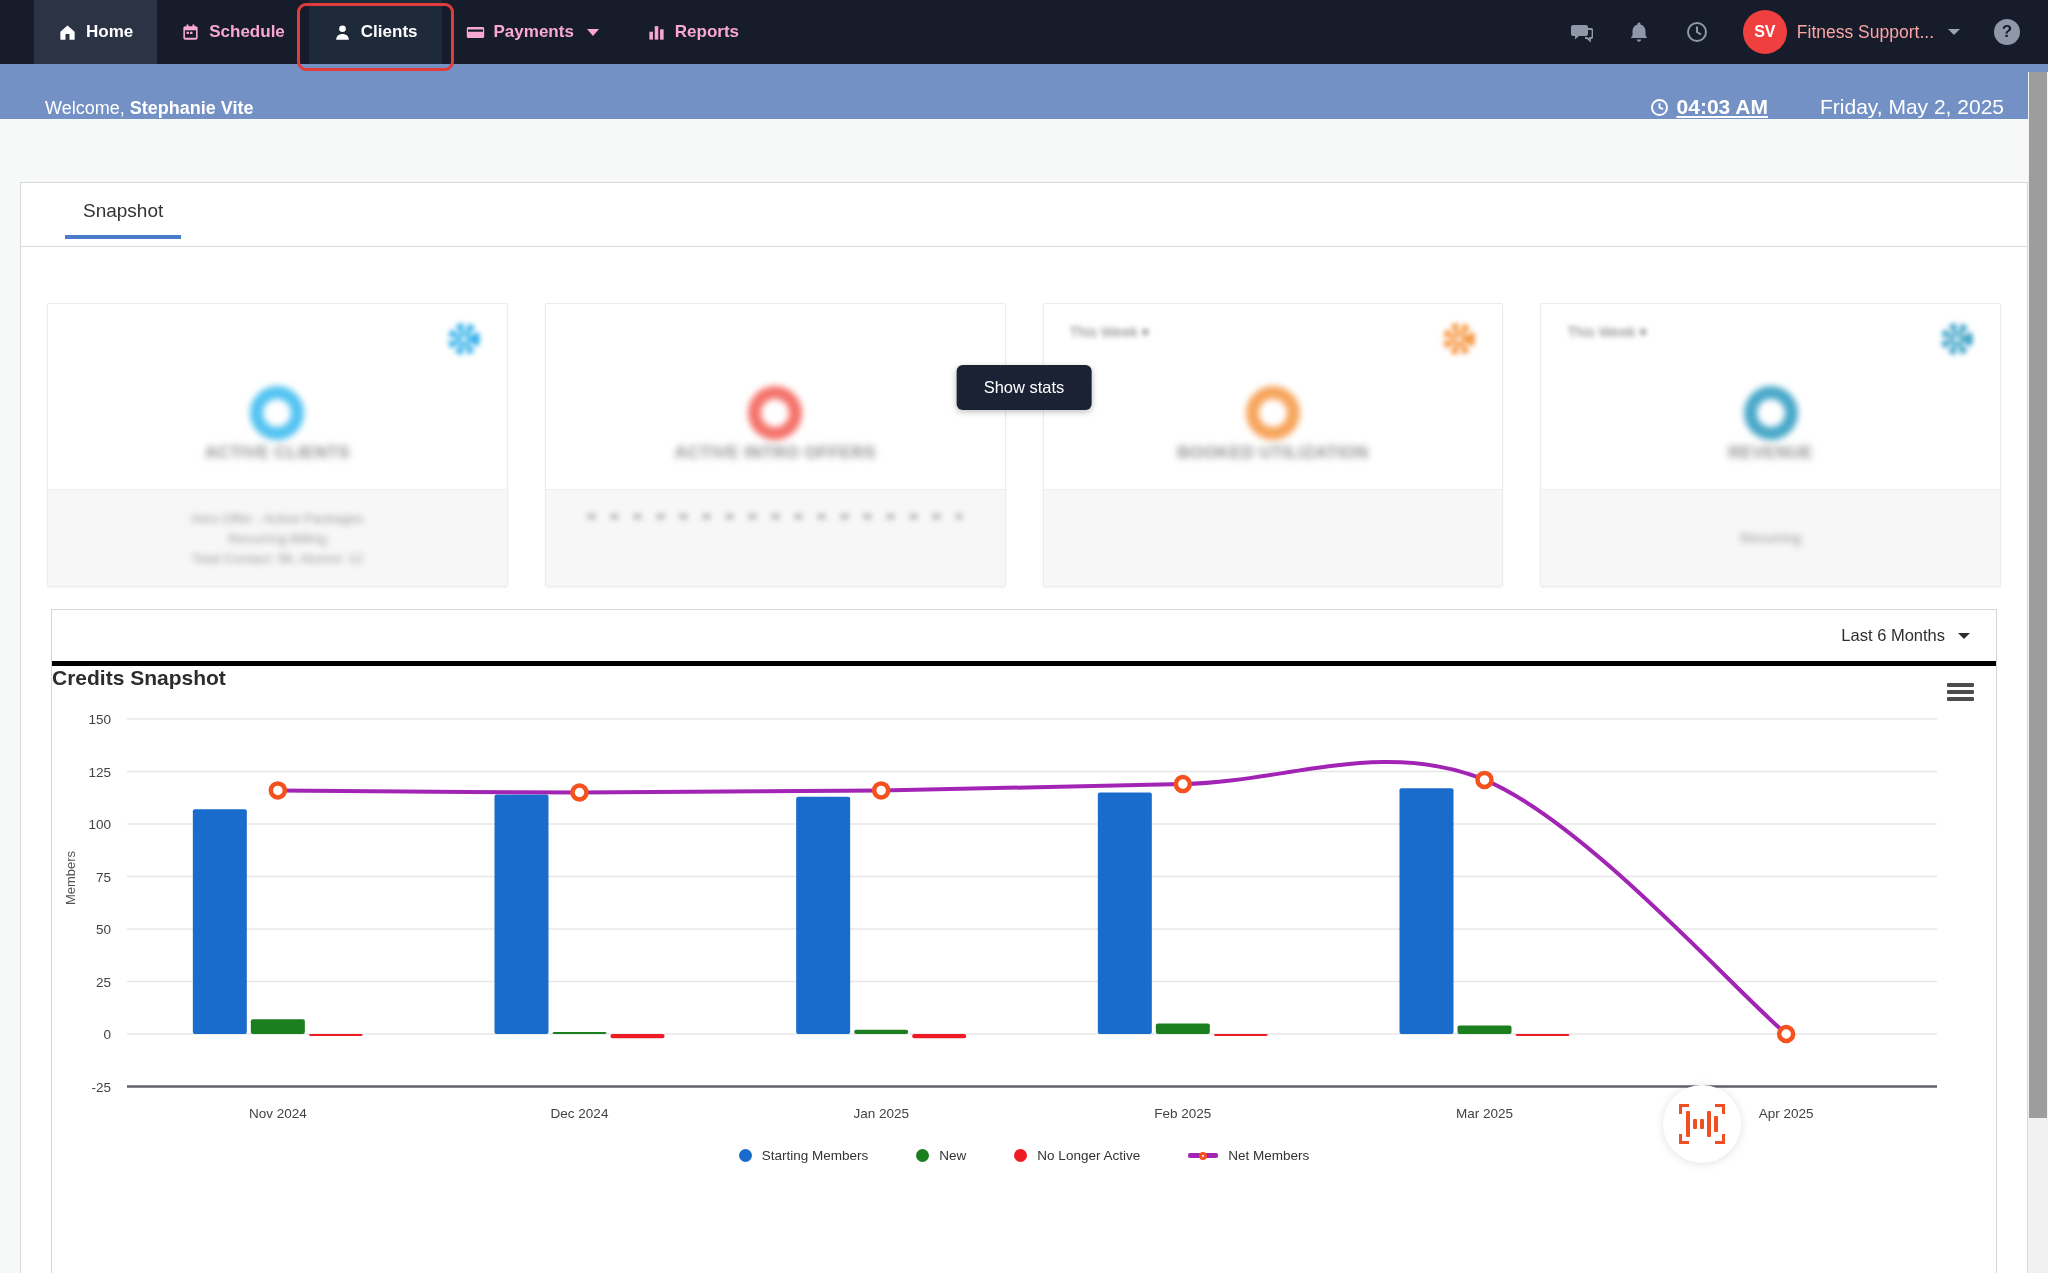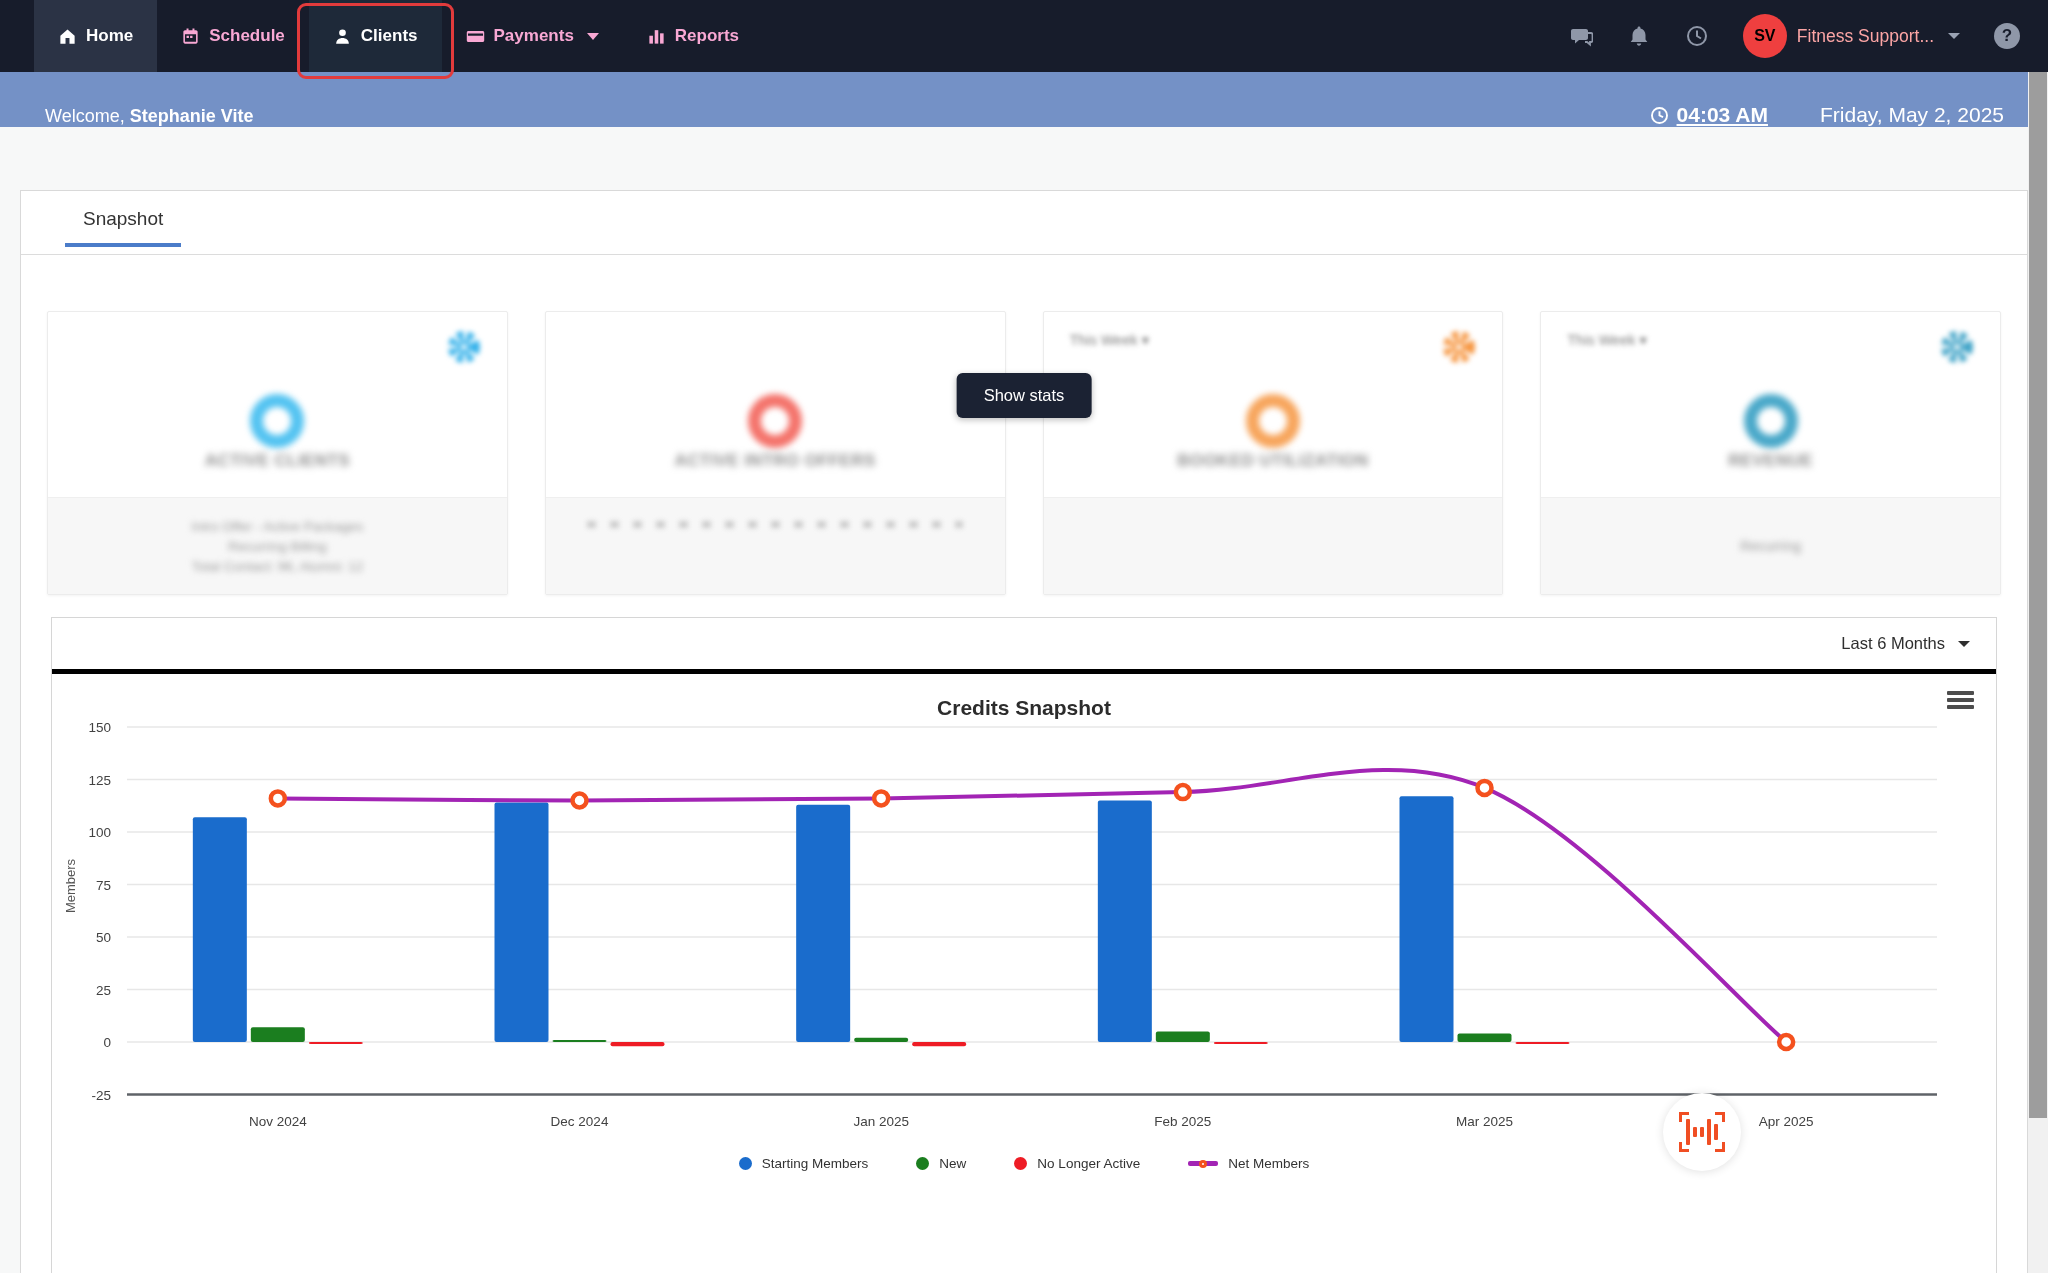--- a/index.html
+++ b/index.html
@@ -1,31 +1,31 @@
 <!DOCTYPE html>
 <html><head>
 <meta charset="utf-8">
 <style>
   * { margin:0; padding:0; box-sizing:border-box; }
   html,body { width:2048px; height:1273px; overflow:hidden; background:#f7f8f8;
     font-family:"Liberation Sans", sans-serif; }
 
   
-  .navbar { position:relative; z-index:5; height:72px; background:#171c2b; display:flex; align-items:stretch; padding-left:34px; }
+  .navbar { position:relative; z-index:5; height:64px; background:#171c2b; display:flex; align-items:stretch; padding-left:34px; }
   .nav-left { display:flex; align-items:stretch; }
   .nav-item { display:flex; align-items:center; gap:9px; padding:0 24px; color:#f9a8d4; font-size:17px; font-weight:bold; cursor:pointer; position:relative; }
   .nav-item svg { width:19px; height:19px; flex:0 0 auto; }
   .nav-item.active { background:#2b3345; color:#ffffff; }
   .nav-item.raised { background:#1e2939; color:#ffffff; }
   .nav-item.annotated::after { content:""; position:absolute; left:-12px; right:-12px; top:3px; bottom:-7px;
     border:3px solid #e23b3c; border-radius:9px; pointer-events:none; }
   .caret { width:0; height:0; border-left:6px solid transparent; border-right:6px solid transparent; border-top:7px solid currentColor; display:inline-block; margin-left:4px; }
   .nav-right { margin-left:auto; display:flex; align-items:center; gap:34px; padding-right:28px; color:#8f97a8; }
   .nav-icon { width:24px; height:24px; cursor:pointer; }
-  .avatar { width:44px; height:44px; border-radius:50%; background:#ef3f3f; color:#000000; font-weight:bold; font-size:16px;
+  .avatar { width:44px; height:44px; border-radius:50%; background:#ef3f3f; color:#ffffff; font-weight:bold; font-size:16px;
     display:flex; align-items:center; justify-content:center; }
   .account { display:flex; align-items:center; gap:10px; cursor:pointer; }
   .account-name { color:#fca5a5; font-size:17.5px; }
   .account .caret { border-top-width:6px; color:#9aa2b3; }
   .help-badge { width:26px; height:26px; border-radius:50%; background:#8f97a8; color:#171c2b; font-weight:bold; font-size:17px;
     display:flex; align-items:center; justify-content:center; cursor:pointer; }
 
   
   .welcome-bar { height:55px; background:#7491c6; display:flex; align-items:flex-end; padding:0 44px 0 45px; color:#fff; }
   .welcome-text { font-size:18px; }
@@ -59,21 +59,21 @@
   .footer-single { font-size:14px; color:#9a9a9a; filter:blur(3.2px); }
   .show-stats-btn { position:absolute; top:118px; left:50%; transform:translateX(-50%); background:#1b2233; color:#fff;
     font-size:16.5px; padding:13px 27px; border:none; border-radius:6px; cursor:pointer; box-shadow:0 2px 6px rgba(0,0,0,.25); z-index:3; }
 
   
   .chart-card { margin:22px 30px 0 30px; background:#fff; border:1px solid #d6d6d6; height:700px; }
   .chart-header { height:56px; border-bottom:5px solid #000000; display:flex; align-items:center; justify-content:flex-end; padding-right:26px; }
   .range-select { display:flex; align-items:center; gap:9px; font-size:16.5px; color:#2f2f2f; cursor:pointer; }
   .range-select .caret { color:#2f2f2f; border-top-width:6px; }
   .chart-body { position:relative; height:601px; }
-  .chart-title { position:absolute; top:22px; left:0; width:100%; text-align:center; font-size:21px; font-weight:bold; color:#2c2c2c; }
+  .chart-title { position:absolute; top:0; left:0; width:100%; text-align:left; font-size:21px; font-weight:bold; color:#2c2c2c; }
   .hamburger { position:absolute; top:17px; right:22px; width:27px; cursor:pointer; }
   .hamburger i { display:block; height:4px; background:#4d4d4d; margin-bottom:3px; border-radius:1px; }
   #plot { position:absolute; left:0; top:0; }
   .legend { position:absolute; top:482px; left:0; width:100%; display:flex; justify-content:center; gap:48px; }
   .legend-item { display:flex; align-items:center; gap:10px; font-size:13.5px; color:#333; }
   .legend-dot { width:13px; height:13px; border-radius:50%; }
   .legend-line-glyph { width:30px; height:5px; border-radius:2px; position:relative; }
   .legend-line-glyph i { position:absolute; left:50%; top:50%; transform:translate(-50%,-50%); width:8px; height:8px;
     background:#fff; border:3.5px solid; border-radius:50%; }
 

